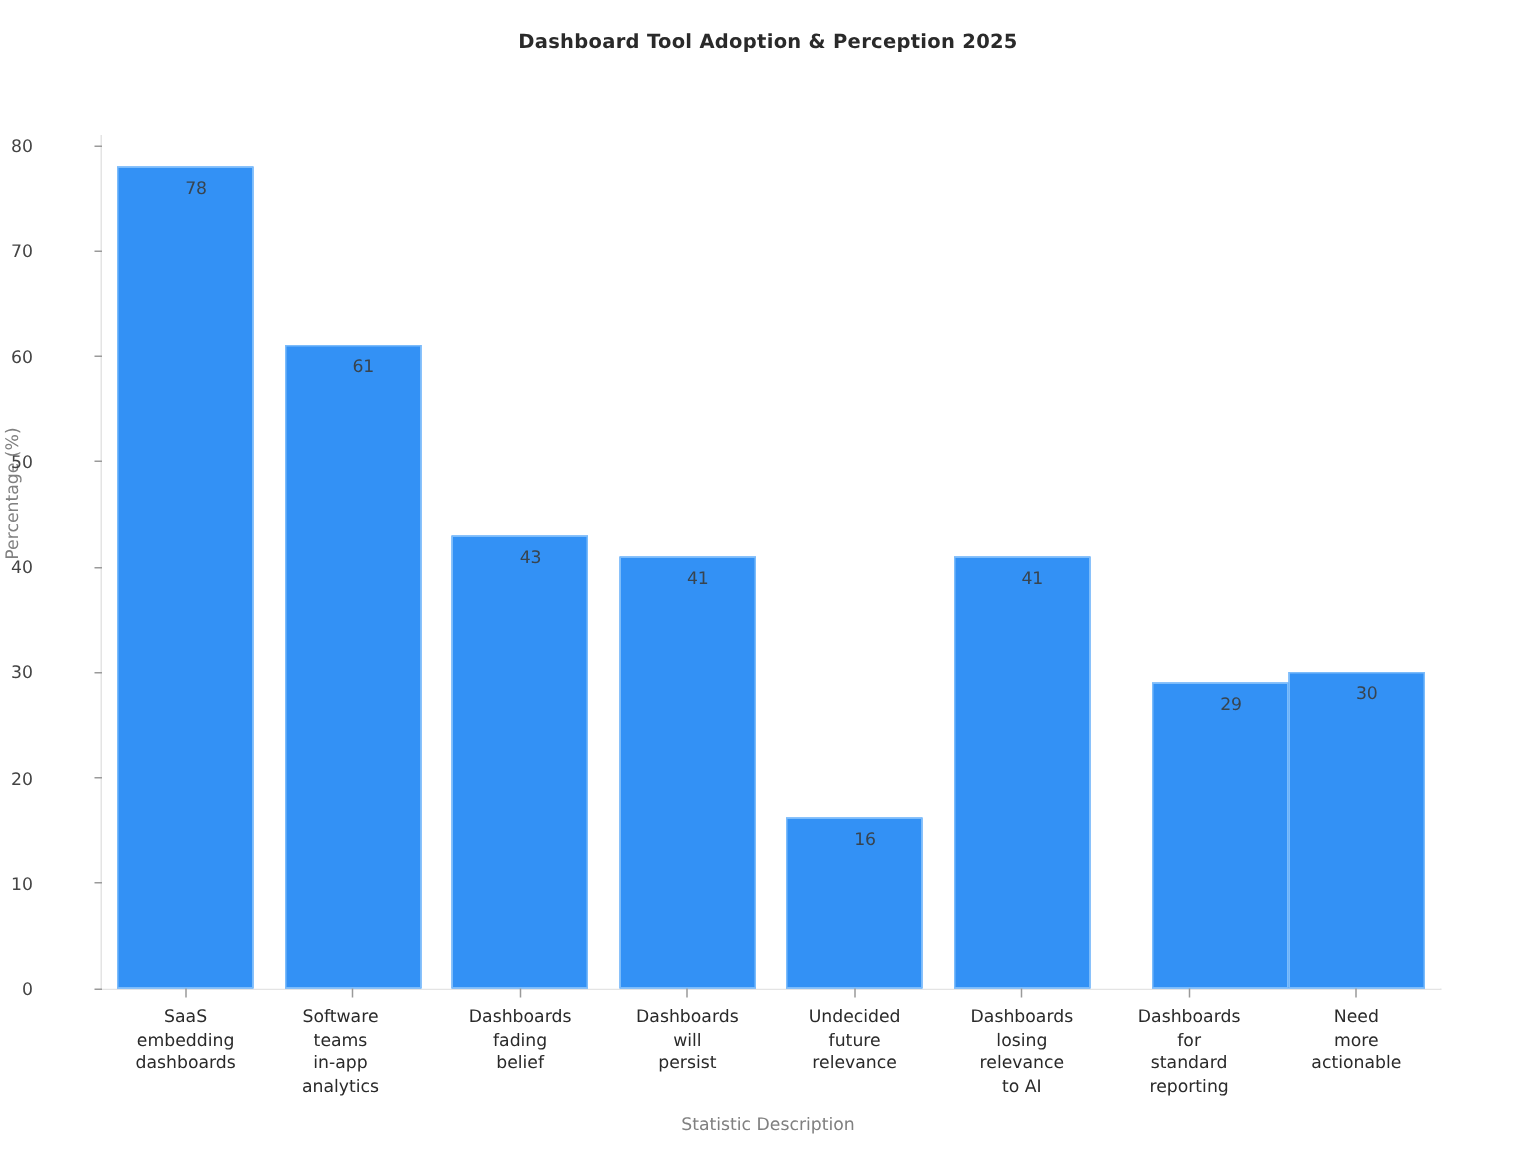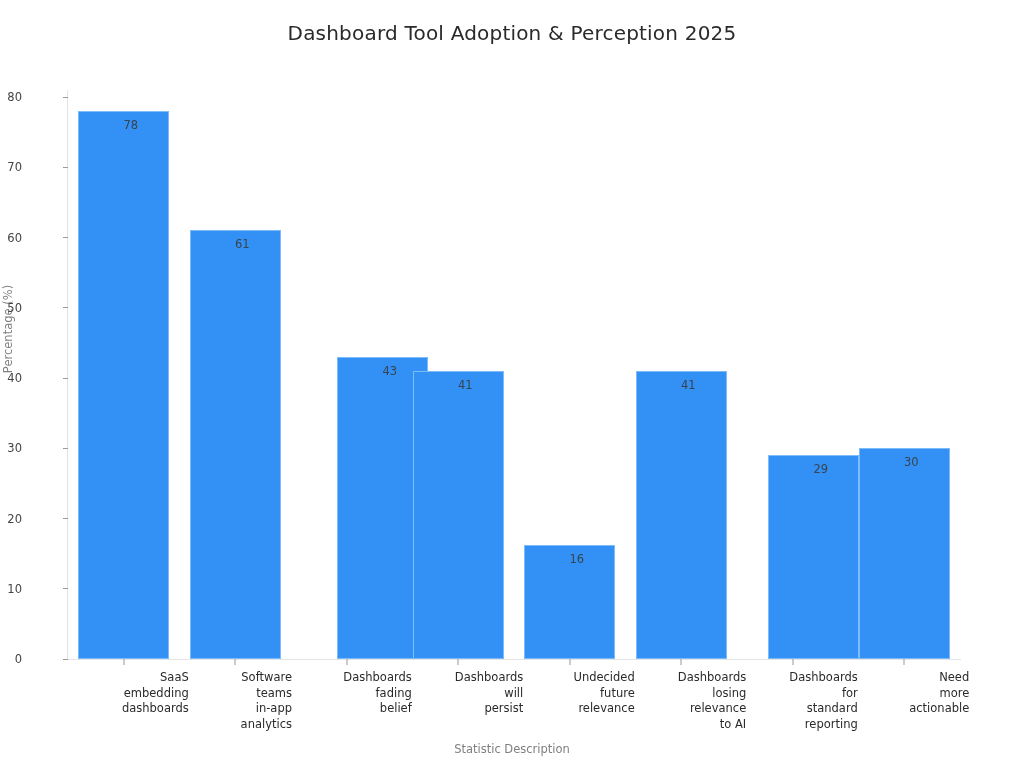--- a/index.html
+++ b/index.html
@@ -23,23 +23,23 @@
     background: #ffffff;
   }
 
   
   #chart-title {
     position: absolute;
     left: 0;
     top: 21px;
     width: 1024px;
     text-align: center;
-    font-size: 20px;
+    font-size: 13px;
     color: #2a2a2a;
-    font-weight: 400;
+    font-weight: 700;
     letter-spacing: 0.2px;
     white-space: nowrap;
   }
 
   
   #yaxis-title {
     position: absolute;
     left: -52px;
     top: 322px;
     width: 120px;
@@ -117,21 +117,21 @@
     top: 659px;
     width: 1px;
     height: 6px;
     background: #9a9a9a;
     transform: translateX(-0.5px);
   }
 
   .x-tick-label {
     position: absolute;
     top: 670px;
-    text-align: right;
+    text-align: center;
     font-size: 11.5px;
     line-height: 15.5px;
     color: #2a2a2a;
     transform: translateX(-50%);
     width: 130px;
   }
   .x-tick-label span { display: block; }
 
   
   .bar {
@@ -205,21 +205,21 @@
       <div class="y-tick" style="top: 7px;">
         <span class="y-tick-label">80</span>
         <span class="y-tick-mark"></span>
       </div>
       <div class="bar" style="left: 10.25px; width: 91px; height: 547.95px;">
         <div class="bar-value">78</div>
       </div>
       <div class="bar" style="left: 121.75px; width: 91px; height: 428.525px;">
         <div class="bar-value">61</div>
       </div>
-      <div class="bar" style="left: 233.25px; width: 91px; height: 302.075px; margin-left: 36px;">
+      <div class="bar" style="left: 233.25px; width: 91px; height: 302.075px;">
         <div class="bar-value">43</div>
       </div>
       <div class="bar" style="left: 344.75px; width: 91px; height: 288.025px;">
         <div class="bar-value">41</div>
       </div>
       <div class="bar" style="left: 456.25px; width: 91px; height: 114px;">
         <div class="bar-value">16</div>
       </div>
       <div class="bar" style="left: 567.75px; width: 91px; height: 288.025px;">
         <div class="bar-value">41</div>

